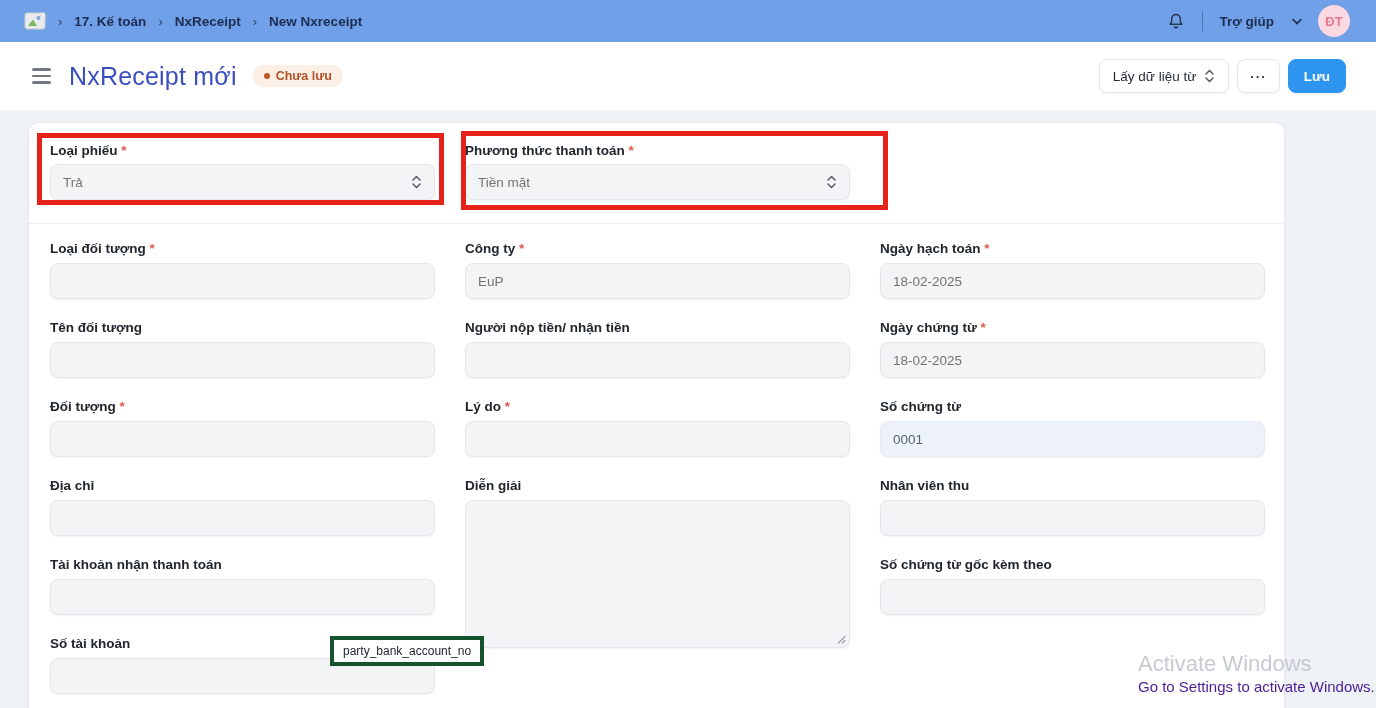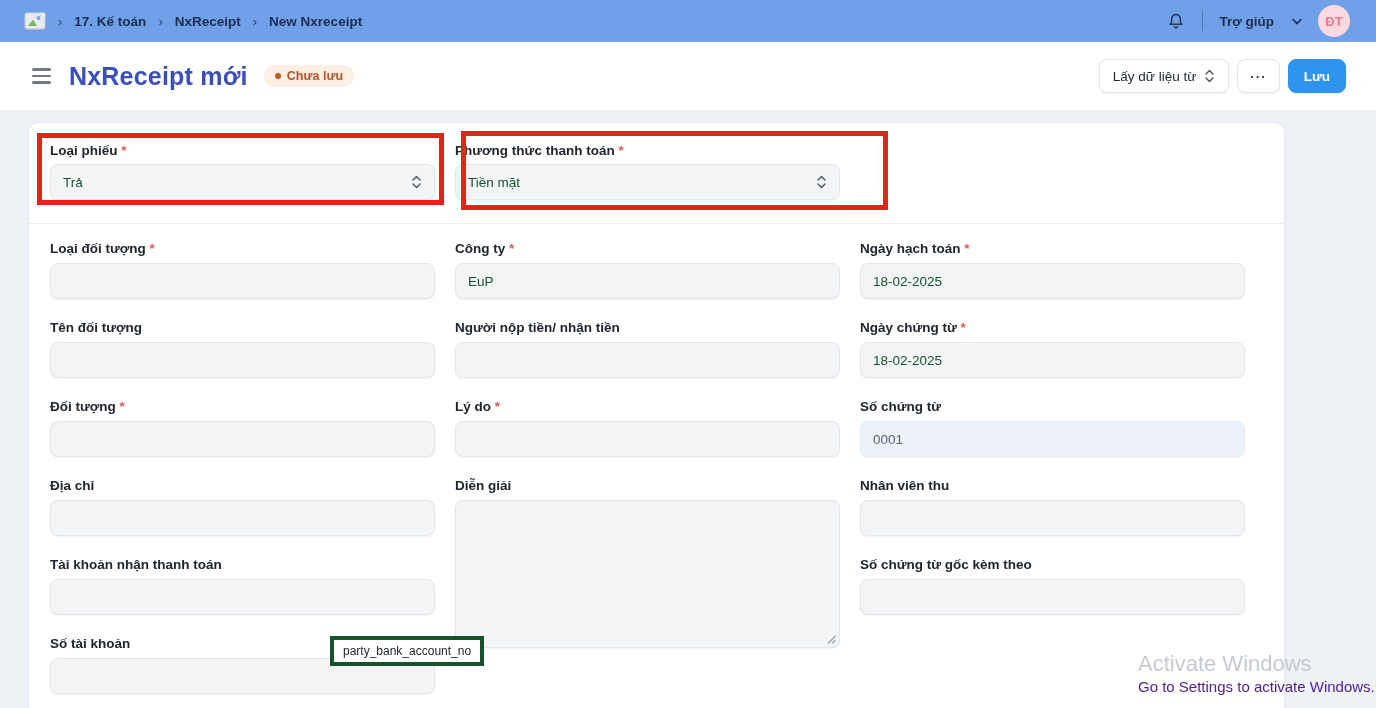--- a/index.html
+++ b/index.html
@@ -41,21 +41,21 @@
 
   
   .page-head {
     height:68px; background:#FFFFFF;
     display:flex; align-items:center; justify-content:space-between;
     padding:0 30px 0 30px;
   }
   .ph-left { display:flex; align-items:center; gap:16px; }
   .hamburger { display:flex; flex-direction:column; gap:4px; cursor:pointer; padding:4px 2px; }
   .hamburger span { width:19px; height:2.5px; background:#71787F; border-radius:2px; }
-  .page-title { font-size:25px; font-weight:700; color:#3A4EC0; letter-spacing:.2px; }
+  .page-title { font-size:25px; font-weight:400; color:#3A4EC0; letter-spacing:.2px; }
   .status-badge {
     display:flex; align-items:center; gap:6px;
     background:#FCF0E6; border-radius:10px; padding:4px 11px;
     font-size:12.5px; font-weight:700; color:#B4532A;
   }
   .status-badge .dot { width:6px; height:6px; border-radius:50%; background:#C05A23; }
   .ph-right { display:flex; align-items:flex-start; gap:8px; }
   .btn {
     height:34px; border-radius:8px; border:1px solid #E3E6EA;
     background:#FFFFFF; box-shadow:0 1px 2px rgba(0,0,0,.06);
@@ -67,31 +67,31 @@
   .btn.primary { background:#2D95F0; border-color:#2D95F0; color:#fff; font-weight:600; padding:0 15px; }
 
   
   .content { position:absolute; top:110px; left:0; right:0; bottom:0; background:#EEF1F5; }
   .card {
     position:absolute; top:12px; left:28px; width:1257px; height:600px;
     background:#FFFFFF; border:1px solid #E7EAEE; border-bottom:none;
     border-radius:10px 10px 0 0; box-shadow:0 1px 3px rgba(15,23,42,.04);
     overflow:hidden;
   }
-  .section { display:grid; grid-template-columns:385px 385px 385px; column-gap:20px; padding:0 20px 0 21px; }
+  .section { display:grid; grid-template-columns:385px 385px 385px; column-gap:30px; padding:0 20px 0 21px; }
   .section.first { padding-top:19px; padding-bottom:19px; border-bottom:1px solid #ECEEF1; }
   .section.body { padding-top:16px; }
 
   .field { margin-bottom:20px; }
   .flabel { font-size:13.5px; line-height:18px; font-weight:700; color:#20262E; margin-bottom:5px; }
   .req { color:#E0584F; font-weight:700; }
   .control {
     background:#F3F4F6; border:1px solid #E3E6EA; border-radius:8px;
     box-shadow:0 1px 2px rgba(0,0,0,.05);
-    font-size:13.5px; color:#14532d;
+    font-size:13.5px; color:#737373;
     display:flex; align-items:center; padding:0 12px;
   }
   .control.input { height:36px; }
   .control.readonly { background:#EDF2FA; border-color:#E4EBF5; color:#59636F; }
   .control.select { height:36px; justify-content:space-between; margin-bottom:4px; cursor:pointer; }
   .sel-field { margin-bottom:0; }
   .sel-field .flabel { margin-bottom:4px; }
   .control.textarea { height:148px; align-items:flex-start; padding-top:8px; position:relative; resize:none; }
   .resize-corner { position:absolute; right:3px; bottom:3px; }
 

